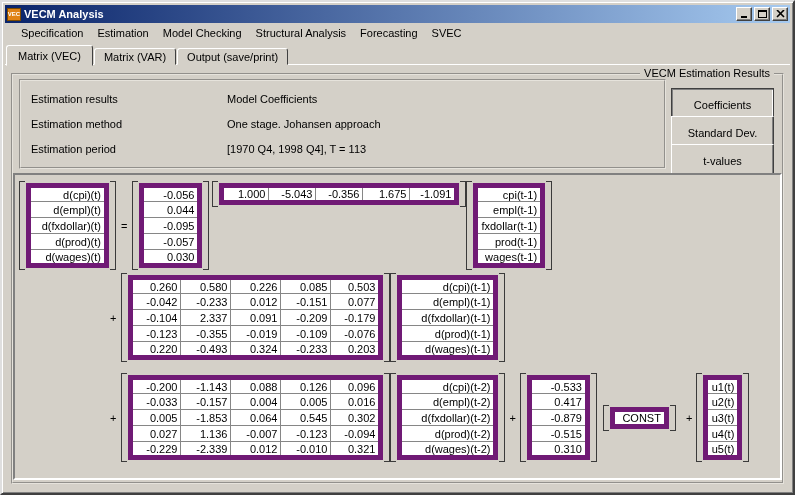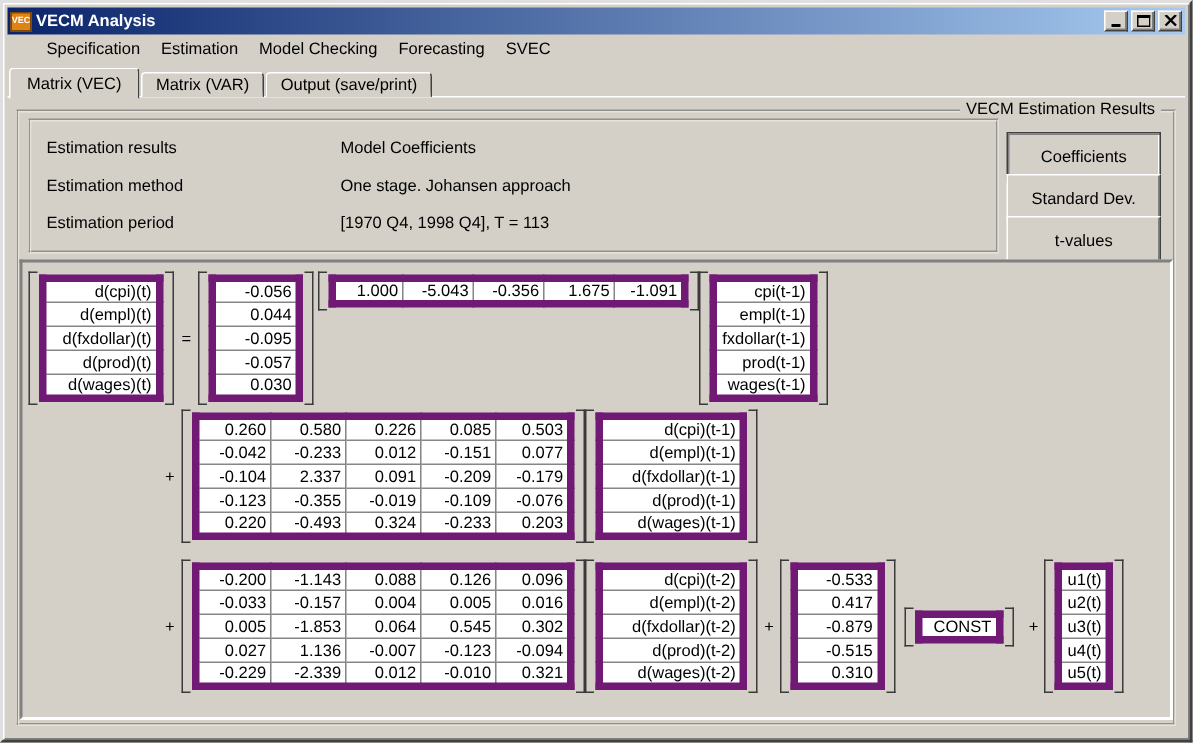--- a/index.html
+++ b/index.html
@@ -16,21 +16,21 @@
     margin-right:3px;flex:0 0 auto;letter-spacing:0;}
   .title-text{color:#ffffff;font-size:11px;font-weight:bold;flex:1 1 auto;white-space:nowrap;}
   .win-controls{display:flex;gap:2px;flex:0 0 auto;}
   .winbtn{width:16px;height:14px;background:#d4d0c8;border:1px solid;
     border-color:#ffffff #404040 #404040 #ffffff;box-shadow:inset -1px -1px 0 #808080;
     display:flex;align-items:center;justify-content:center;padding:0;cursor:default;}
   .winbtn svg{display:block;}
   
   .menubar{position:absolute;left:3px;top:21px;right:3px;height:19px;display:flex;align-items:center;}
   .menu-item{font-size:11px;color:#000;padding:2px 7px;white-space:nowrap;}
-  .menu-item:first-child{margin-left:19px;}
+  .menu-item:first-child{margin-left:9px;}
   
   .tabstrip{position:absolute;left:4px;top:42px;height:21px;display:flex;align-items:flex-end;z-index:3;}
   .tab{height:17px;background:#d4d0c8;border:1px solid;border-color:#ffffff #404040 #d4d0c8 #ffffff;
     border-radius:3px 3px 0 0;font-size:11px;display:flex;align-items:center;padding:0 9px;
     margin-right:1px;white-space:nowrap;}
   .tab.active{height:21px;margin-bottom:-1px;z-index:4;padding:0 11px;}
   
   .content{position:absolute;left:3px;top:62px;right:3px;bottom:3px;border-top:1px solid #ffffff;}
   
   .groupbox{position:absolute;left:6px;right:6px;top:8px;bottom:6px;border:2px groove #e6e3dc;}
@@ -96,20 +96,21 @@
             <path d="M1 0 L8 7 M8 0 L1 7" stroke="#000" stroke-width="1.6" fill="none"></path>
           </svg>
       </button>
     </span>
   </div>
 
   <div class="menubar">
     <span class="menu-item">Specification</span>
     <span class="menu-item">Estimation</span>
     <span class="menu-item">Model Checking</span>
+    <span class="menu-item">Structural Analysis</span>
     <span class="menu-item">Forecasting</span>
     <span class="menu-item">SVEC</span>
   </div>
 
   <div class="tabstrip">
     <div class="tab active">Matrix (VEC)</div>
     <div class="tab">Matrix (VAR)</div>
     <div class="tab">Output (save/print)</div>
   </div>
 

